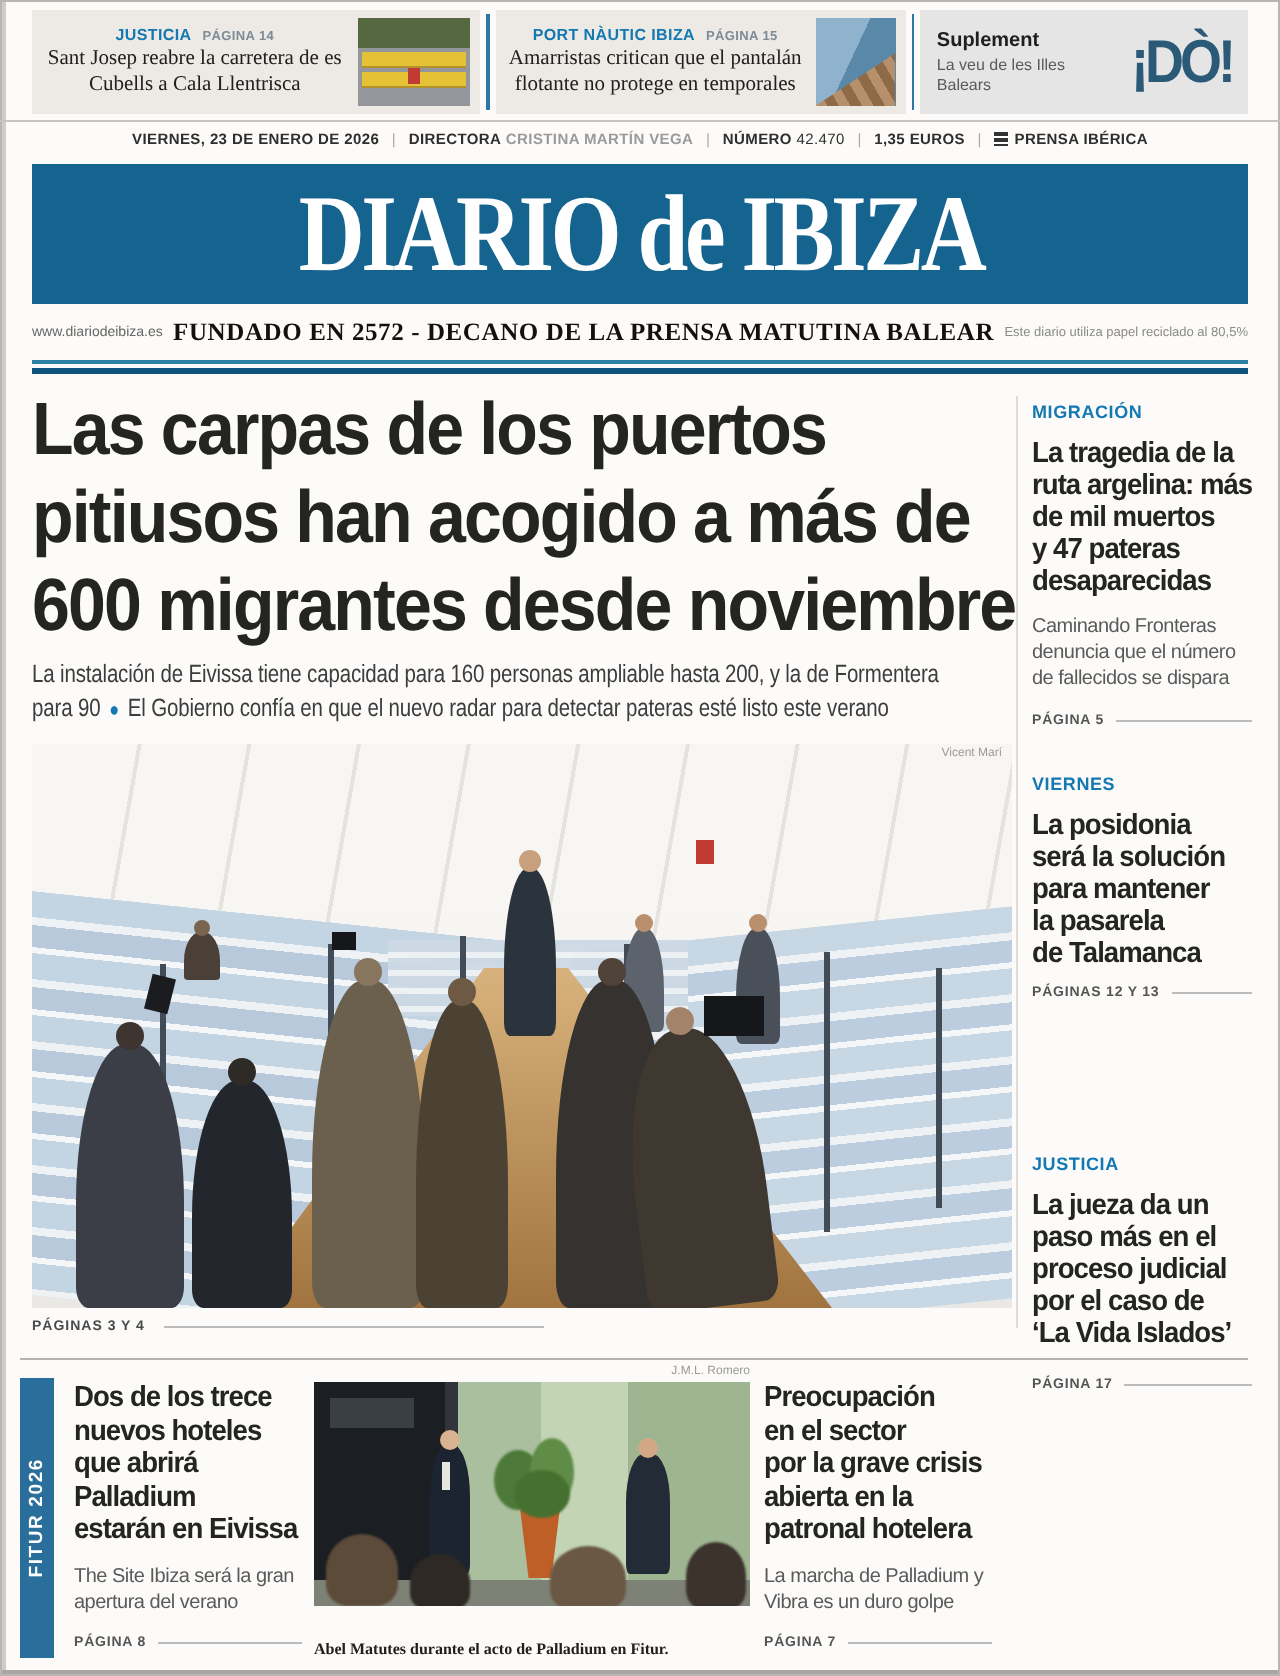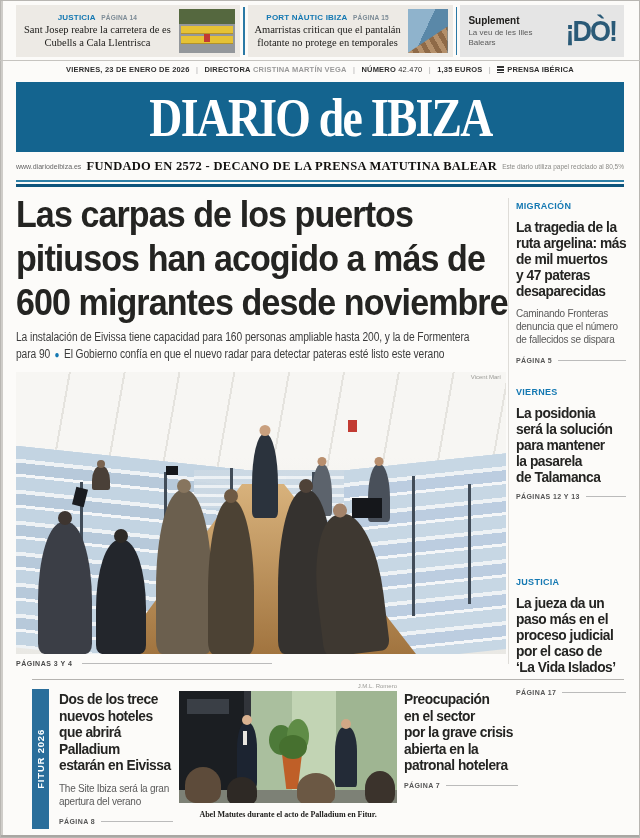--- a/index.html
+++ b/index.html
@@ -84,21 +84,21 @@
   .col-divider{position:absolute;left:508px;top:198px;height:466px;width:1px;background:#dedcd8;}
   .side-sec{position:absolute;left:516px;width:110px;}
   .s1{top:201px;} .s2{top:387px;} .s3{top:577px;}
   .side-kicker{font-size:9px;font-weight:bold;color:#1478b2;letter-spacing:.3px;margin-bottom:8px;}
   .side-head{transform:scaleX(.95);transform-origin:left top;margin-bottom:8px;}
   .shl{font-size:14.5px;font-weight:bold;color:#242422;letter-spacing:-.5px;line-height:16px;white-space:nowrap;}
   .side-body{font-size:10px;letter-spacing:-.25px;color:#5a5a5a;line-height:1.3;margin-bottom:11px;width:108px;}
   .page-row{display:flex;align-items:center;gap:6px;font-size:7px;font-weight:bold;color:#555;letter-spacing:.4px;}
   .page-line{flex:1;height:1px;background:#bbb;}
   
-  .bottom{position:absolute;top:679px;left:32px;right:16px;height:152px;border-top:1px solid #b5b3b0;text-decoration:underline;}
+  .bottom{position:absolute;top:679px;left:10px;right:16px;height:152px;border-top:1px solid #b5b3b0;text-decoration:underline;}
   .fitur-tab{position:absolute;left:0;top:9px;width:17px;height:140px;background:#2a6e9b;
       display:flex;align-items:center;justify-content:center;}
   .fitur-tab span{writing-mode:vertical-rl;transform:rotate(180deg);color:#fff;font-weight:bold;
       font-size:9.5px;letter-spacing:.8px;white-space:nowrap;}
   .b-col{position:absolute;top:11px;}
   .bc1{left:27px;width:114px;}
   .bc3{left:372px;width:114px;}
   .bc4{left:494px;width:116px;}
   .b-head{transform:scaleX(.95);transform-origin:left top;margin-bottom:8px;}
   .bhl{font-size:14.5px;font-weight:bold;color:#242422;letter-spacing:-.5px;line-height:16.5px;white-space:nowrap;}
@@ -108,21 +108,21 @@
   .b-img{position:relative;width:218px;height:112px;overflow:hidden;
       background:linear-gradient(90deg,#1b1e22 0 30%,#31343a 30% 33%,#aabf9e 33% 52%,#c2d4b4 52% 72%,#9fb592 72% 100%);}
   .f-floor{position:absolute;left:0;right:0;bottom:0;height:13px;background:#7d8176;}
   .f-screen{position:absolute;left:8px;top:8px;width:42px;height:15px;background:#3a3f46;}
   .f-fig{position:absolute;border-radius:40% 40% 8% 8%;}
   .f-head{position:absolute;left:50%;transform:translateX(-50%);top:-8px;width:10px;height:10px;border-radius:50%;}
   .f-pot{position:absolute;left:100px;top:64px;width:26px;height:34px;background:#bf5f28;
       clip-path:polygon(12% 0,88% 0,72% 100%,28% 100%);}
   .f-leaf{position:absolute;border-radius:50%;background:#4d7a39;filter:blur(.5px);}
   .f-crowd{position:absolute;border-radius:50% 50% 30% 30%;filter:blur(.6px);}
-  .b-caption{font-family:"Liberation Serif",serif;font-weight:bold;font-size:8px;color:#21201e;margin-top:7px;text-align:center;}
+  .b-caption{font-family:"Liberation Serif",serif;font-weight:bold;font-size:8px;color:#21201e;margin-top:17px;}
 </style>
 </head>
 <body>
 
 <div class="page">
 
   <div class="top-strip">
     <div class="teaser t1">
       <div class="teaser-txt">
         <div class="kline">
@@ -348,20 +348,21 @@
     </div>
 
     <div class="b-col bc3">
       <div class="b-head">
         <div class="bhl">Preocupación</div>
         <div class="bhl">en el sector</div>
         <div class="bhl">por la grave crisis</div>
         <div class="bhl">abierta en la</div>
         <div class="bhl">patronal hotelera</div>
       </div>
+      <div class="b-body">La marcha de Palladium y Vibra es un duro golpe</div>
       <div class="page-row">
         <span>PÁGINA 7</span>
         <span class="page-line"></span>
       </div>
     </div>
 
   </div>
 
 </div>
 

